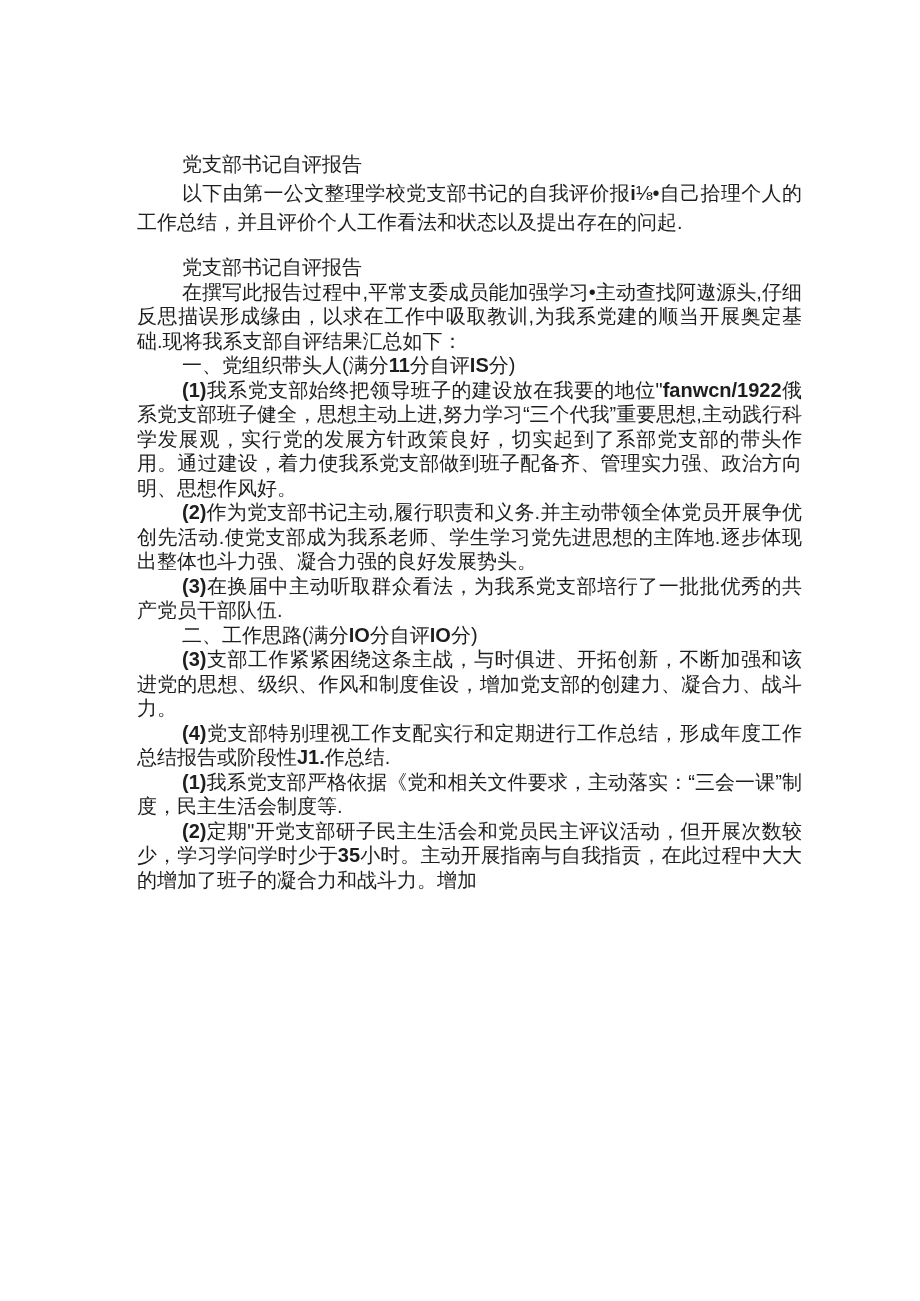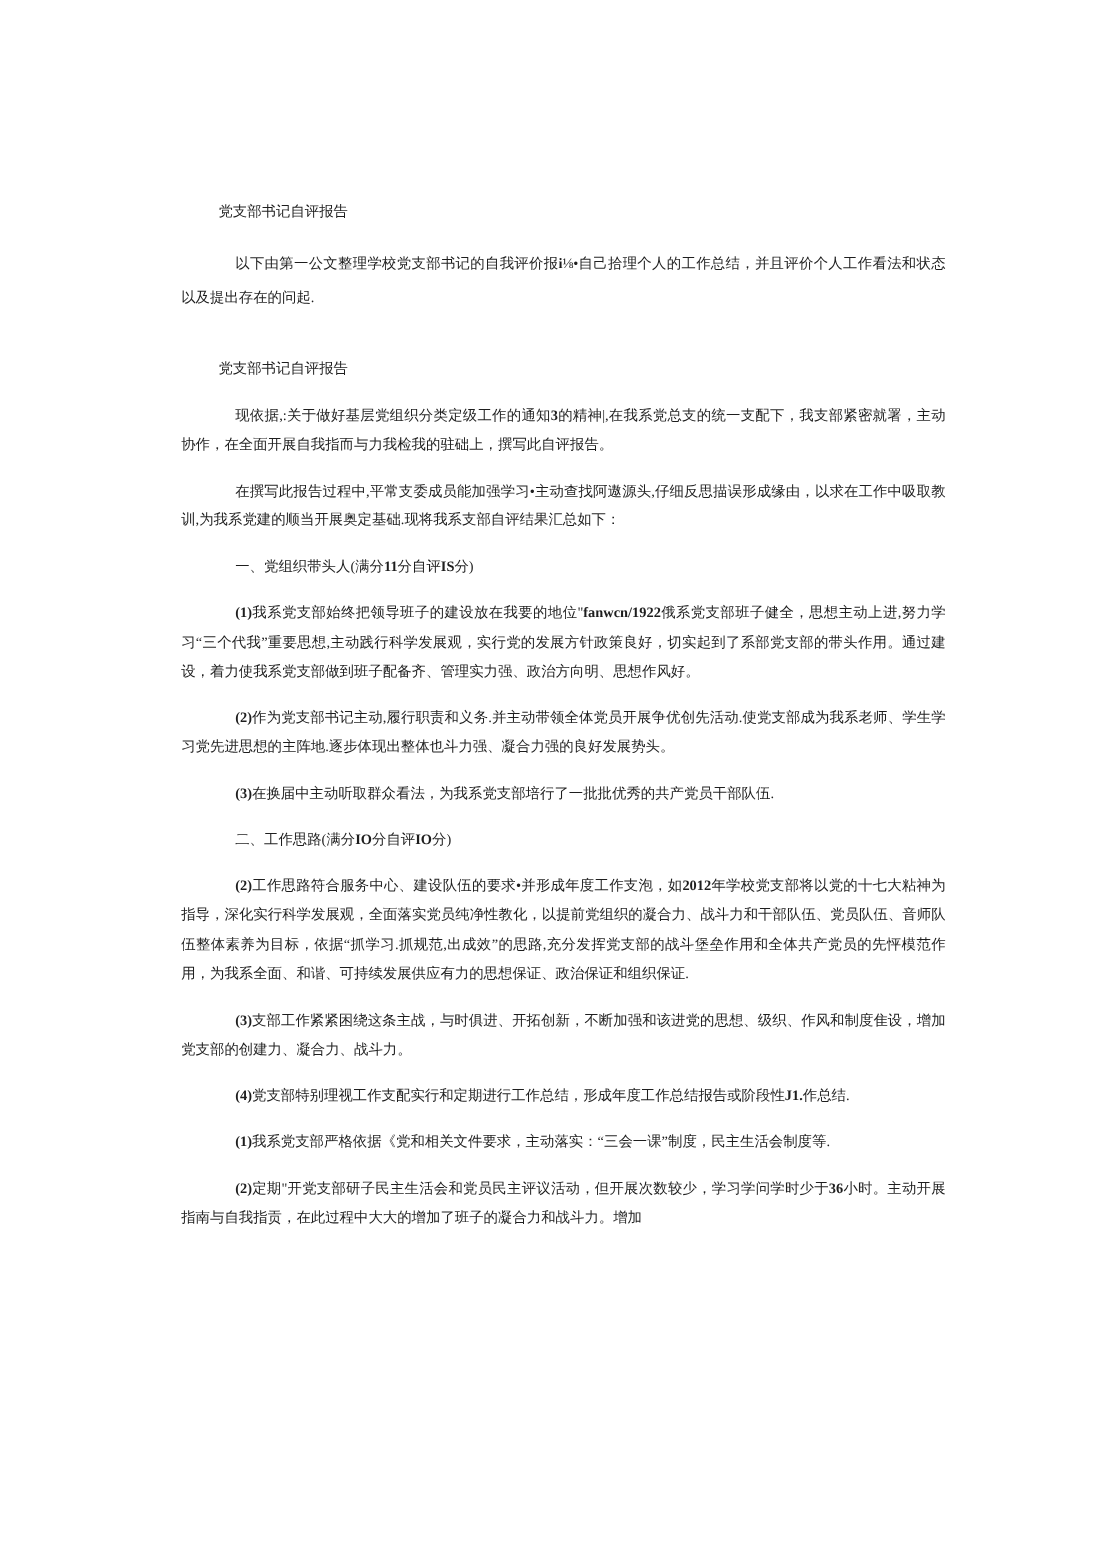--- a/index.html
+++ b/index.html
@@ -6,56 +6,54 @@
   .page{
     position:relative;
     width:920px;height:1301px;
     background:#ffffff;
     overflow:hidden;
     font-family:"Liberation Sans","DejaVu Sans",sans-serif;
     color:#1e1e1e;
   }
   .doc{
     position:absolute;
-    left:137px;top:162px;
+    left:137px;top:150px;
     width:665px;
-    font-size:12px;
+    font-size:20px;
     line-height:24.5px;
     text-align:justify;
     letter-spacing:0;
   }
   .intro{line-height:29px;}
-  .para{margin:14px;padding:0;text-indent:45px;font-family:Liberation Serif, serif;}
+  .para{margin:0;padding:0;text-indent:45px;}
   .para b{font-weight:bold;}
   .title-line{margin:0;padding:0;text-indent:45px;}
   .spacer{height:18px;}
 </style>
 </head>
 <body>
 
 <div class="page" style="background: rgb(255, 255, 255); color: rgb(30, 30, 30);">
   <div class="doc">
     <div class="intro">
       <p class="title-line">党支部书记自评报告</p>
       <div>
           <p class="para">以下由第一公文整理学校党支部书记的自我评价报<b>i</b>⅛•自己拾理个人的工作总结，并且评价个人工作看法和状态以及提出存在的问起.</p>
         </div>
     </div>
     <div class="spacer"></div>
     <div>
       <p class="title-line">党支部书记自评报告</p>
       <div>
-          <p class="para">现依据,:关于做好基层党组织分类定级工作的通知<b>3</b>的精神|,在我系党总支的统一支配下，我支部紧密就署，主动协作，在全面开展自我指而与力我检我的驻础上，撰写此自评报告。</p>
           <p class="para">在撰写此报告过程中,平常支委成员能加强学习•主动查找阿遨源头,仔细反思描误形成缘由，以求在工作中吸取教训,为我系党建的顺当开展奥定基础.现将我系支部自评结果汇总如下：</p>
           <p class="para">一、党组织带头人(满分<b>11</b>分自评<b>IS</b>分)</p>
           <p class="para"><b>(1)</b>我系党支部始终把领导班子的建设放在我要的地位"<b>fanwcn/1922</b>俄系党支部班子健全，思想主动上进,努力学习“三个代我”重要思想,主动践行科学发展观，实行党的发展方针政策良好，切实起到了系部党支部的带头作用。通过建设，着力使我系党支部做到班子配备齐、管理实力强、政治方向明、思想作风好。</p>
           <p class="para"><b>(2)</b>作为党支部书记主动,履行职责和义务.并主动带领全体党员开展争优创先活动.使党支部成为我系老师、学生学习党先进思想的主阵地.逐步体现出整体也斗力强、凝合力强的良好发展势头。</p>
           <p class="para"><b>(3)</b>在换届中主动听取群众看法，为我系党支部培行了一批批优秀的共产党员干部队伍.</p>
           <p class="para">二、工作思路(满分<b>IO</b>分自评<b>IO</b>分)</p>
-          <p class="para"><b>(2)</b>工作思路符合服务中心、建设队伍的要求•并形成年度工作支泡，如<b>2012</b>年学校党支部将以党的十七大粘神为指导，深化实行科学发展观，全面落实党员纯净性教化，以提前党组织的凝合力、战斗力和干部队伍、党员队伍、音师队伍整体素养为目标，依据“抓学习.抓规范,出成效”的思路,充分发挥党支部的战斗堡垒作用和全体共产党员的先怦模范作用，为我系全面、和谐、可持续发展供应有力的思想保证、政治保证和组织保证.</p>
           <p class="para"><b>(3)</b>支部工作紧紧困绕这条主战，与时俱进、开拓创新，不断加强和该进党的思想、级织、作风和制度隹设，增加党支部的创建力、凝合力、战斗力。</p>
           <p class="para"><b>(4)</b>党支部特别理视工作支配实行和定期进行工作总结，形成年度工作总结报告或阶段性<b>J1.</b>作总结.</p>
           <p class="para"><b>(1)</b>我系党支部严格依据《党和相关文件要求，主动落实：“三会一课”制度，民主生活会制度等.</p>
-          <p class="para"><b>(2)</b>定期"开党支部研子民主生活会和党员民主评议活动，但开展次数较少，学习学问学时少于<b>36</b>小时。主动开展指南与自我指贡，在此过程中大大的增加了班子的凝合力和战斗力。增加</p>
+          <p class="para"><b>(2)</b>定期"开党支部研子民主生活会和党员民主评议活动，但开展次数较少，学习学问学时少于<b>35</b>小时。主动开展指南与自我指贡，在此过程中大大的增加了班子的凝合力和战斗力。增加</p>
         </div>
     </div>
   </div>
 </div>
 
 </body></html>

